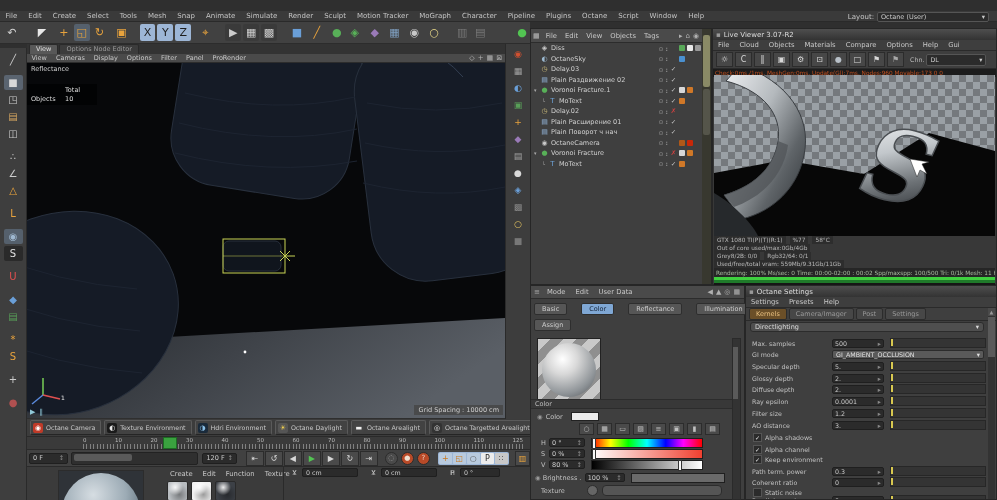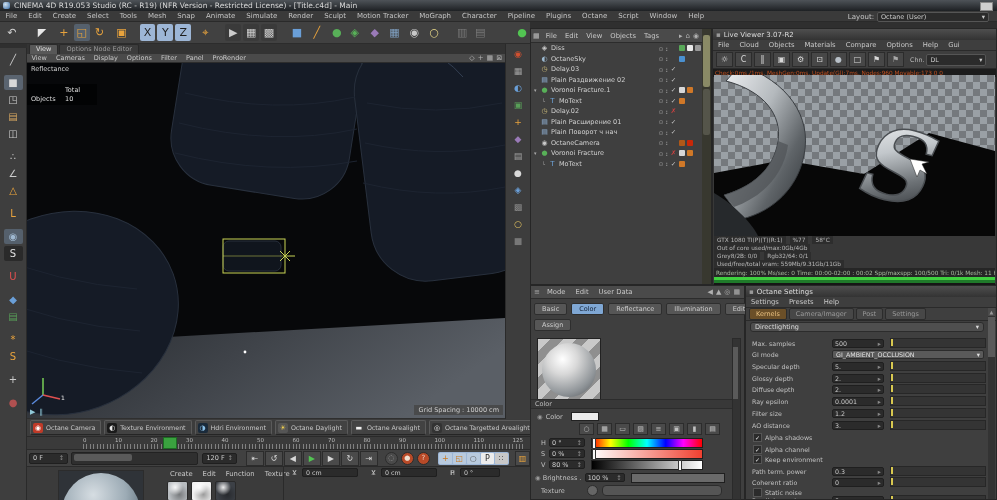--- a/index.html
+++ b/index.html
@@ -105,21 +105,21 @@
   .gbar1{position:absolute;left:1px;top:248px;width:281px;height:3px;background:#3fd03f;}
   .gbar2{position:absolute;left:1px;top:251px;width:281px;height:3px;background:#1f7a2a;}
   .lvfoot{position:absolute;left:1px;top:254px;width:281px;height:2px;background:#161616;}
   
   .ae{left:530px;top:285px;width:215px;height:215px;background:#3f3f3f;border:1px solid #262626;box-sizing:border-box;}
   .aemenu{height:12px;background:#4a4a4a;border-bottom:1px solid #2c2c2c;display:flex;align-items:center;padding-left:3px;}
   .ae-mi{padding:0 5px;font-size:6.8px;}
   .aemr{margin-left:auto;display:flex;gap:3px;padding-right:4px;color:#b0b0b0;}
   .aetitle{height:12px;display:flex;align-items:center;gap:3px;padding-left:3px;font-size:7px;color:#ddd;}
   .matball{width:8px;height:8px;border-radius:50%;background:radial-gradient(circle at 35% 30%,#fff,#999 60%,#555);}
-  .aetabs{height:20px;display:flex;gap:4px;padding-left:3px;align-items:center;}
+  .aetabs{height:20px;display:flex;gap:14px;padding-left:3px;align-items:center;}
   .aetab{height:10px;line-height:10px;padding:0 7px;background:#565656;border:1px solid #2e2e2e;border-radius:2px;font-size:6.5px;color:#ccc;}
   .aetab.act{background:#7fa7d4;color:#16253a;}
   .assignrow{height:11px;display:flex;padding-left:3px;align-items:center;}
   .preview{position:absolute;left:6px;top:52px;width:62px;height:62px;background:repeating-linear-gradient(135deg,#c9c9c9 0 9px,#8f8f8f 9px 18px);border:1px solid #222;}
   .pball{width:54px;height:54px;margin:4px;border-radius:50%;background:radial-gradient(circle at 38% 30%,#ffffff,#d8d8d8 30%,#8f9498 68%,#4a4e52);}
   .sechdr{position:absolute;left:0;top:113px;width:202px;height:10px;background:#383838;border-top:1px solid #2c2c2c;border-bottom:1px solid #2c2c2c;font-size:6.5px;color:#bbb;display:flex;align-items:center;padding-left:4px;box-sizing:border-box;}
   .aerow{position:absolute;left:0;width:202px;height:11px;display:flex;align-items:center;font-size:6.5px;}
   .aelab{color:#c0c0c0;}
   .swatch{width:26px;height:7px;background:#ececec;border:1px solid #222;margin-left:8px;}
   .cicon{width:13px;height:10px;background:#4a4a4a;border:1px solid #2c2c2c;display:flex;align-items:center;justify-content:center;font-size:7px;color:#c0c0c0;}
@@ -153,25 +153,20 @@
   .oscblab{position:absolute;left:19px;color:#c0c0c0;}
   .osscroll{position:absolute;right:1px;top:22px;width:7px;height:191px;background:#333;}
   .osup{position:absolute;right:1px;top:22px;width:7px;height:8px;background:#4a4a4a;color:#999;font-size:5px;text-align:center;line-height:8px;}
   .ossh{position:absolute;right:1px;top:31px;width:7px;height:40px;background:#5a5a5a;}
 </style>
 </head>
 <body>
 
 <div class="app">
 
-  <div class="abs titlebar">
-    <span class="appicon"></span>
-    <span>CINEMA 4D R19.053 Studio (RC - R19) (NFR Version - Restricted License) - [Title.c4d] - Main</span>
-    <span class="winbtn"></span>
-  </div>
 
   <div class="abs menubar">
     <div class="menus">
 
     <span class="mi">File</span>
         <span class="mi">Edit</span>
         <span class="mi">Create</span>
         <span class="mi">Select</span>
         <span class="mi">Tools</span>
         <span class="mi">Mesh</span>

